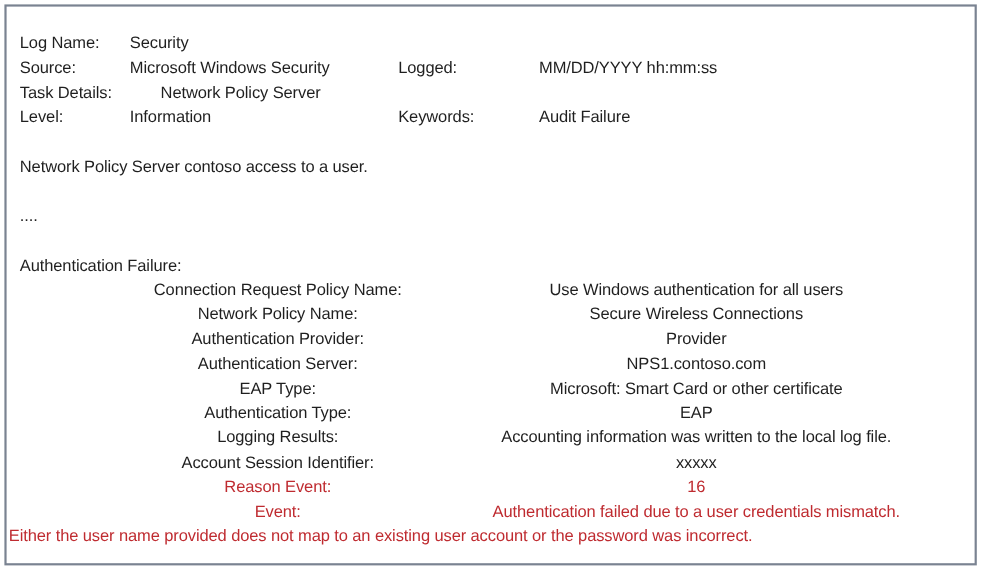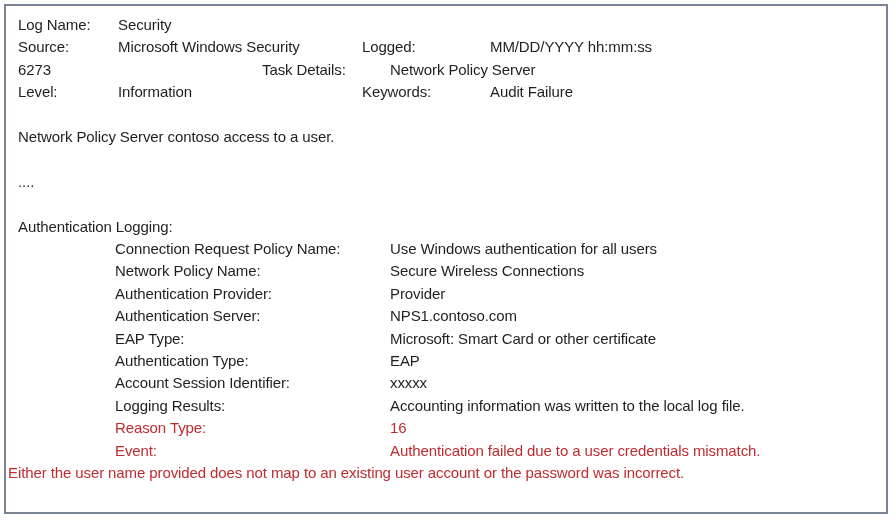--- a/index.html
+++ b/index.html
@@ -22,31 +22,31 @@
     position: relative;
   }
   .frame {
     position: absolute;
     left: 4px;
     top: 4px;
     width: 884px;
     height: 510px;
     border: 2px solid var(--border);
     background: var(--background);
-    padding: 8px 10px 0 12px;
+    padding: 23px 10px 0 12px;
     overflow: hidden;
   }
   .hrow { display: flex; min-height: 22.4px; }
   .hlabel  { width: 100px; flex: none; }
   .hvalue1 { width: 244px; flex: none; }
   .hlabel2 { width: 128px; flex: none; }
   .hvalue2 { flex: 1; }
   .blank { height: 22.4px; }
   .line { min-height: 22.4px; }
-  .drow { display: flex; padding-left: 97px; min-height: 22.4px; }
+  .drow { display: flex; padding-left: 97px; min-height: 22.4px; text-align: center; }
   .dlabel { width: 275px; flex: none; }
   .dvalue { flex: 1; }
   .alert { color: var(--alert); }
   .footer { margin-left: -10px; min-height: 22.4px; }
 </style>
 </head>
 <body>
 
 <div class="frame">
 
@@ -57,38 +57,37 @@
       <span class="hlabel2"></span>
       <span class="hvalue2"></span>
     </div>
     <div class="hrow">
       <span class="hlabel">Source:</span>
       <span class="hvalue1">Microsoft Windows Security</span>
       <span class="hlabel2">Logged:</span>
       <span class="hvalue2">MM/DD/YYYY hh:mm:ss</span>
     </div>
     <div class="hrow">
-      <span class="hvalue1">6273</span>
       <span class="hlabel2">Task Details:</span>
       <span class="hvalue2">Network Policy Server</span>
     </div>
     <div class="hrow">
       <span class="hlabel">Level:</span>
       <span class="hvalue1">Information</span>
       <span class="hlabel2">Keywords:</span>
       <span class="hvalue2">Audit Failure</span>
     </div>
   </div>
 
   <div class="blank"></div>
   <div class="line">Network Policy Server contoso access to a user.</div>
   <div class="blank"></div>
   <div class="line">....</div>
   <div class="blank"></div>
-  <div class="line">Authentication Logging:</div>
+  <div class="line">Authentication Failure:</div>
 
   <div class="details">
     <div class="drow">
       <span class="dlabel">Connection Request Policy Name:</span>
       <span class="dvalue">Use Windows authentication for all users</span>
     </div>
     <div class="drow">
       <span class="dlabel">Network Policy Name:</span>
       <span class="dvalue">Secure Wireless Connections</span>
     </div>
@@ -102,29 +101,29 @@
     </div>
     <div class="drow">
       <span class="dlabel">EAP Type:</span>
       <span class="dvalue">Microsoft: Smart Card or other certificate</span>
     </div>
     <div class="drow">
       <span class="dlabel">Authentication Type:</span>
       <span class="dvalue">EAP</span>
     </div>
     <div class="drow">
+      <span class="dlabel">Logging Results:</span>
+      <span class="dvalue">Accounting information was written to the local log file.</span>
+    </div>
+    <div class="drow">
       <span class="dlabel">Account Session Identifier:</span>
       <span class="dvalue">xxxxx</span>
     </div>
-    <div class="drow">
-      <span class="dlabel">Logging Results:</span>
-      <span class="dvalue">Accounting information was written to the local log file.</span>
-    </div>
     <div class="drow alert">
-      <span class="dlabel">Reason Type:</span>
+      <span class="dlabel">Reason Event:</span>
       <span class="dvalue">16</span>
     </div>
     <div class="drow alert">
       <span class="dlabel">Event:</span>
       <span class="dvalue">Authentication failed due to a user credentials mismatch.</span>
     </div>
   </div>
 
   <div class="footer alert">Either the user name provided does not map to an existing user account or the password was incorrect.</div>
 

